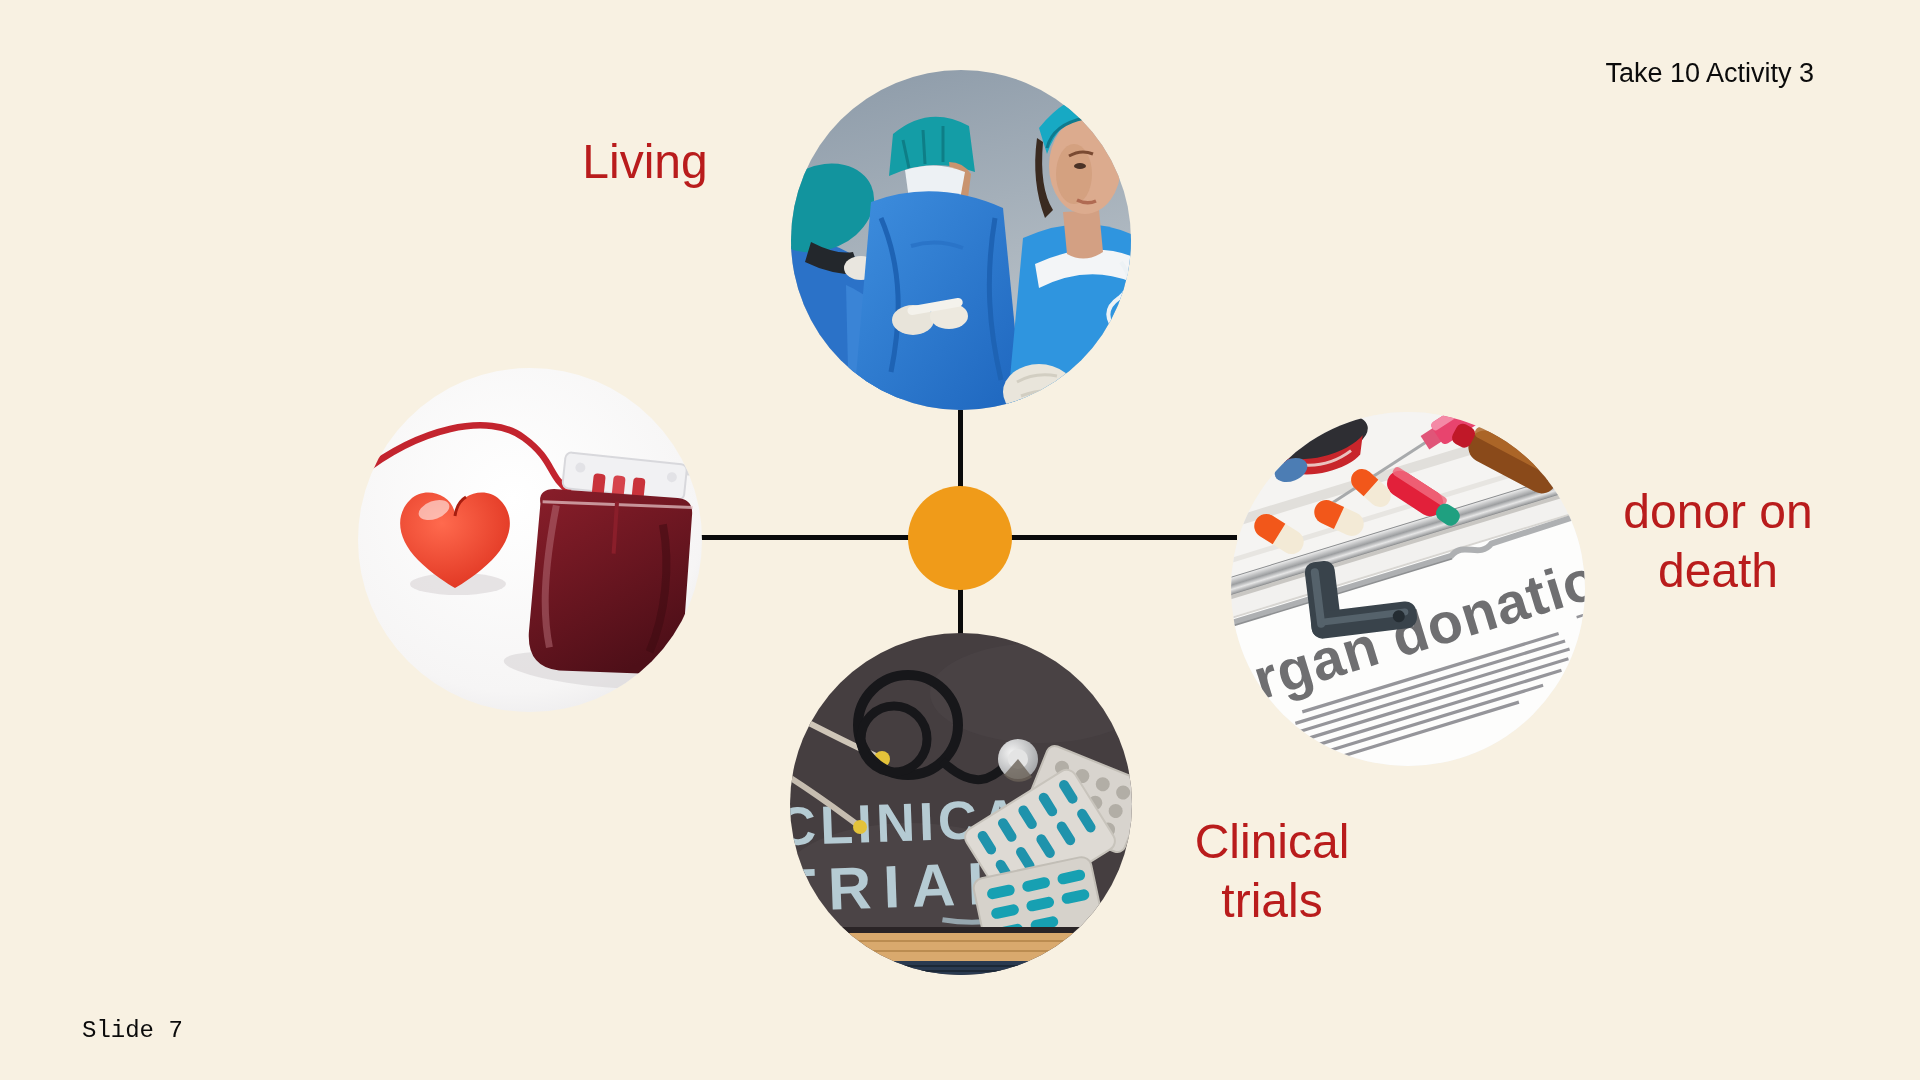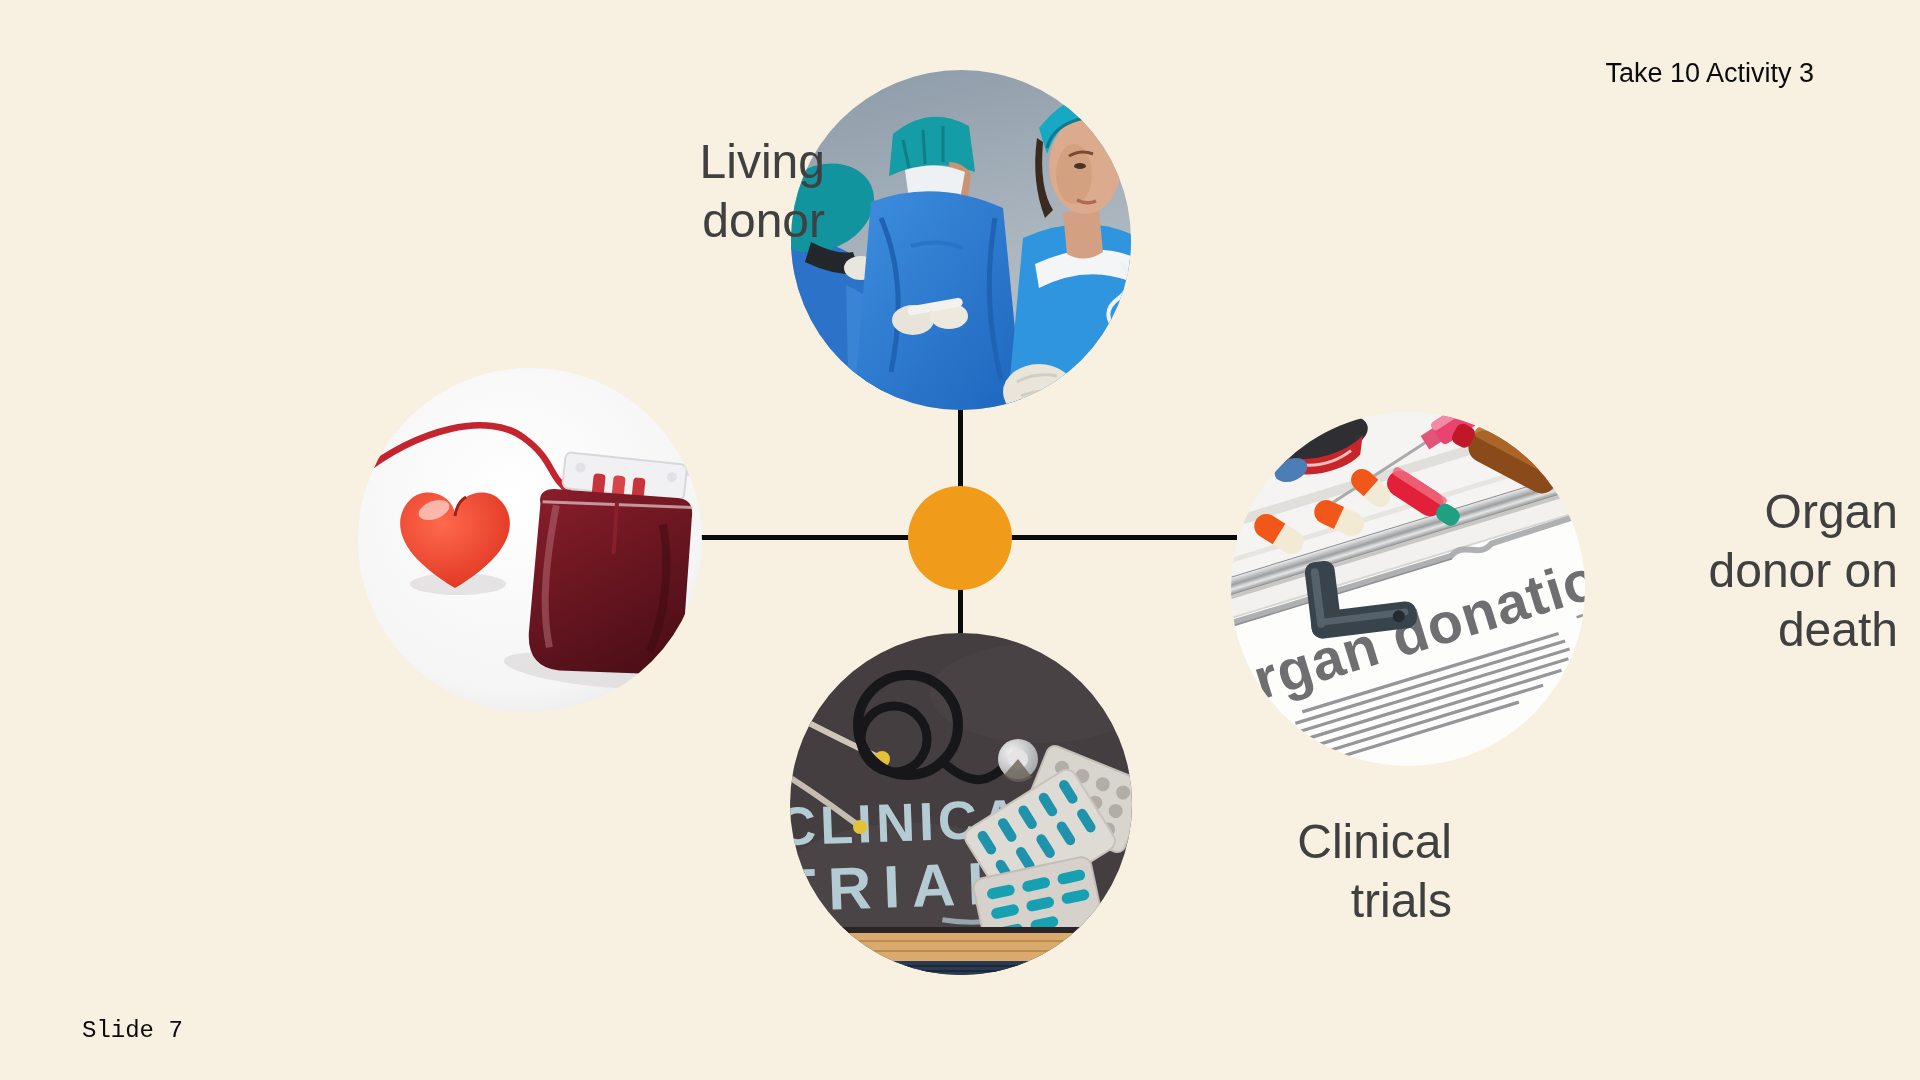--- a/index.html
+++ b/index.html
@@ -9,22 +9,22 @@
     font-family:"Liberation Sans", sans-serif;
     color:#0B0B0B;
     overflow:hidden;
     position:relative;
   }
   .slide{position:absolute;inset:0;width:1920px;height:1080px;}
   .note{position:absolute;font-size:27px;line-height:32px;color:#0B0B0B;}
   .header-note{top:57px;right:106px;}
   .footer-note{left:82px;top:1015px;font-size:24px;font-family:Liberation Mono, monospace;}
   .label{
-    position:absolute;width:360px;text-align:right;
-    font-size:48px;line-height:59px;color:#404040;
+    position:absolute;width:360px;text-align:center;
+    font-size:48px;line-height:59px;color:#b91c1c;
   }
   .label-top{left:465px;top:132px;}
   .label-left{left:50px;top:457px;}
   .label-right{left:1538px;top:482px;}
   .label-bottom{left:1092px;top:812px;}
   .connector{position:absolute;background:#0A0A0A;}
   .connector.v{left:958px;top:405px;width:5px;height:240px;}
   .connector.h{left:697px;top:535px;width:540px;height:5px;}
   .hub{
     position:absolute;left:908px;top:486px;width:104px;height:104px;
@@ -316,26 +316,24 @@
       <path d="M0,308 H342 M0,318 H342" stroke="#BB8C50" stroke-width="2"></path>
       <rect y="328" width="342" height="14" fill="#2A3A50"></rect>
       <path d="M0,333 H342 M0,338 H342" stroke="#1C2836" stroke-width="2"></path>
     </svg>
   </div>
 
   <div class="hub"></div>
 
   <div class="label label-top">
     <div>Living</div>
-    <div>donor</div>
   </div>
   <div class="label label-left">
   </div>
   <div class="label label-right">
-    <div>Organ</div>
     <div>donor on</div>
     <div>death</div>
   </div>
   <div class="label label-bottom">
     <div>Clinical</div>
     <div>trials</div>
   </div>
 
   <div class="note header-note">Take 10 Activity 3</div>
   <div class="note footer-note">Slide 7</div>

